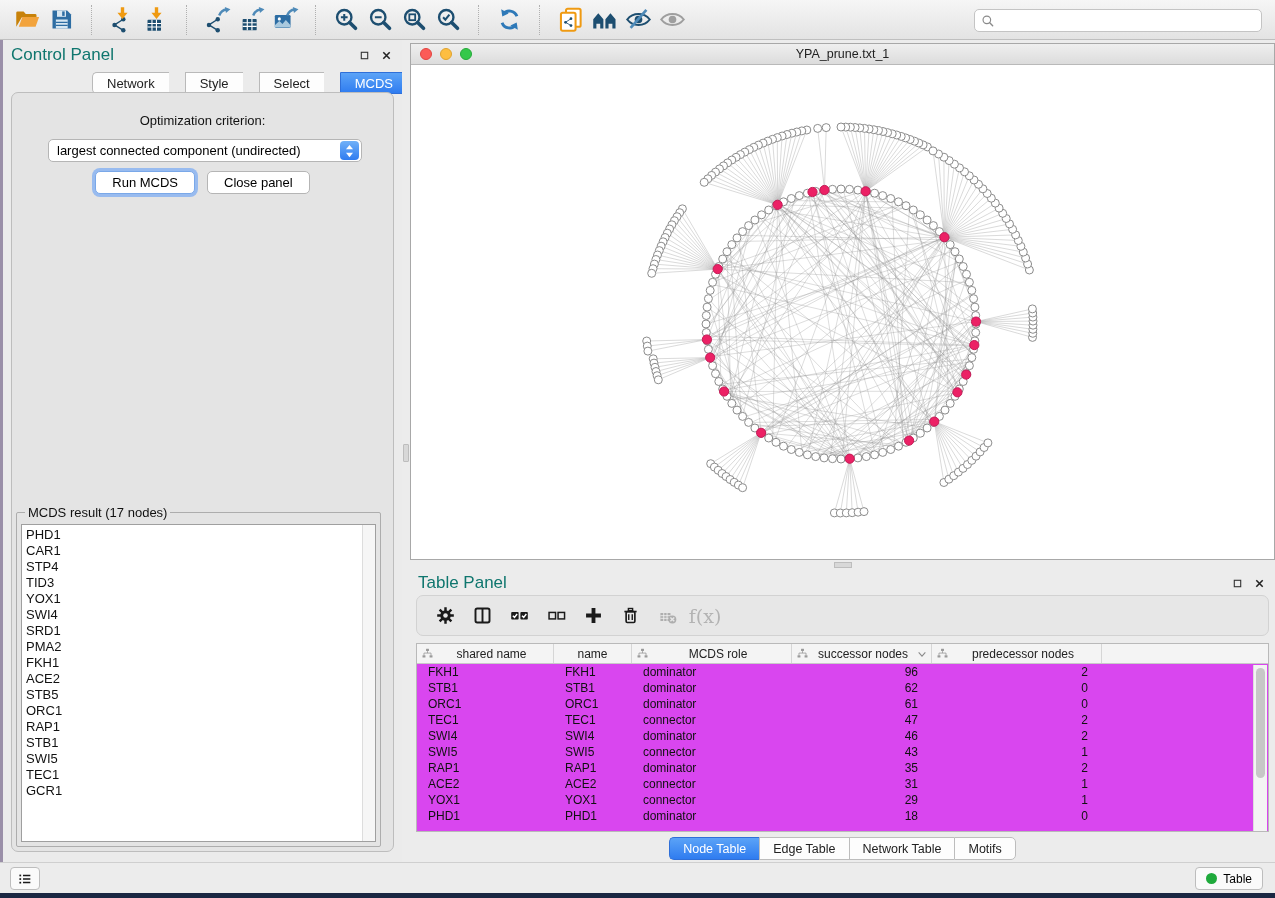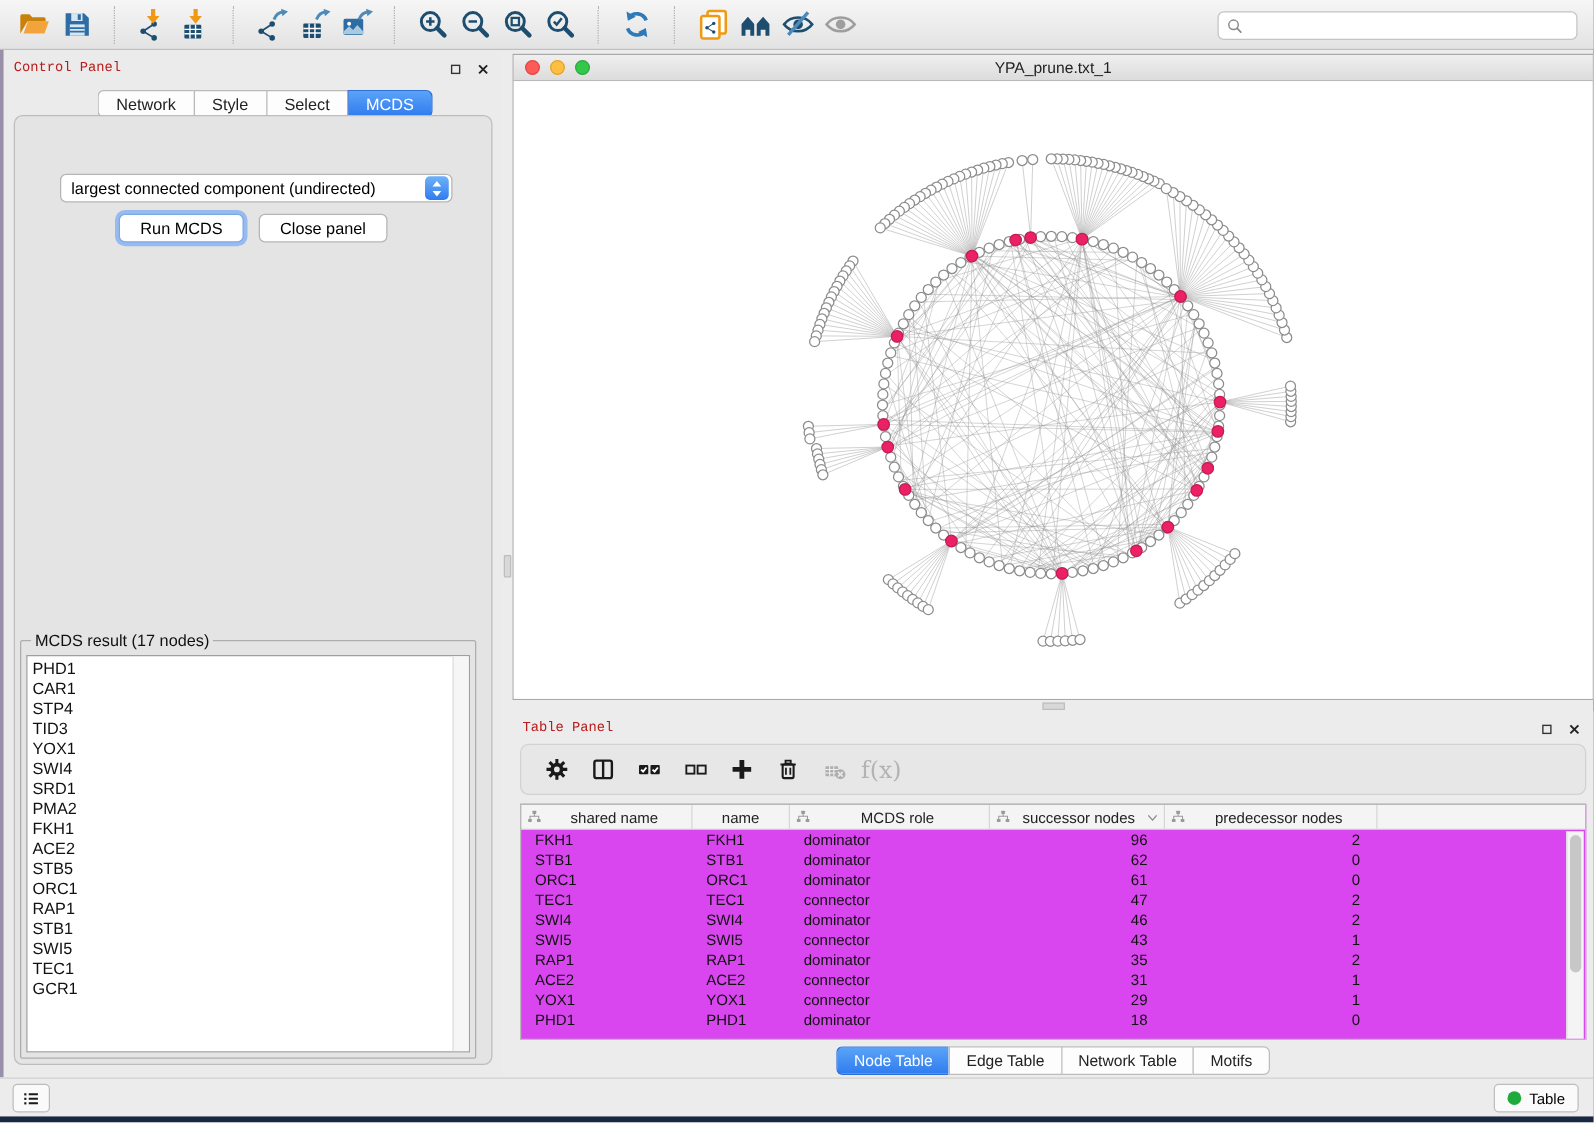--- a/index.html
+++ b/index.html
@@ -19,25 +19,25 @@
   #search-wrap svg { width:14px; height:14px; flex:0 0 auto; }
   #search-input { border:none; outline:none; flex:1; font-size:12px; margin-left:4px; background:transparent; }
 
   
   #main { position:absolute; left:0; top:40px; width:1275px; height:822px; }
   #left-strip { position:absolute; left:0; top:0; width:3px; height:822px; background:#9a8fa8; }
 
   
   #control-panel { position:absolute; left:3px; top:0; width:399px; height:822px; background:#ebebeb; }
   .panel-head { height:24px; display:flex; align-items:center; padding:0 8px; }
-  .panel-title { font-size:11px; color:#b91c1c; flex:1; padding-top:6px;font-family:Liberation Mono, monospace; }
+  .panel-title { font-size:17px; color:#0f766e; flex:1; padding-top:6px; }
   .win-btn { width:16px; height:16px; margin-left:6px; margin-top:6px; display:flex; align-items:center; justify-content:center; cursor:pointer; }
   .win-btn svg { width:11px; height:11px; }
 
-  #cp-tabs { position:absolute; left:75px; top:32px; display:flex; }
+  #cp-tabs { position:absolute; left:89px; top:32px; display:flex;gap:16px; }
   .cp-tab { height:22px; padding:0 14px; font-size:13px; display:flex; align-items:center;
     background:#fdfdfd; border:1px solid #b9b9b9; border-right:none; color:#222; cursor:pointer; }
   .cp-tab:first-child { border-radius:5px 0 0 5px; }
   .cp-tab:last-child { border-radius:0 5px 5px 0; border-right:1px solid #b9b9b9; }
   .cp-tab.selected { background:linear-gradient(#5ba3f7,#2f7cf0); border-color:#2f6fd8; color:#fff; }
 
   #cp-content { position:absolute; left:8px; right:8px; top:52px; bottom:10px;
     background:#e4e4e4; border:1px solid #bdbdbd; border-radius:7px; }
   #opt-label { text-align:center; margin-top:20px; font-size:13px; color:#111; }
   #criterion-select { position:absolute; left:36px; top:46px; width:314px; height:23px; background:#fff;
@@ -301,20 +301,21 @@
               </svg>
             </div>
         </div>
         <div id="cp-tabs">
             <div class="cp-tab">Network</div>
             <div class="cp-tab">Style</div>
             <div class="cp-tab">Select</div>
             <div class="cp-tab selected">MCDS</div>
           </div>
         <div id="cp-content">
+          <div id="opt-label">Optimization criterion:</div>
           <div id="criterion-select">
             <span class="sel-text">largest connected component (undirected)</span>
             <span class="sel-stepper">
               <svg viewBox="0 0 10 16">
                   <path d="M5 1 L9 6 H1 Z" fill="#fff"></path>
                   <path d="M5 15 L1 10 H9 Z" fill="#fff"></path>
                 </svg>
             </span>
           </div>
           <div id="cp-buttons">

